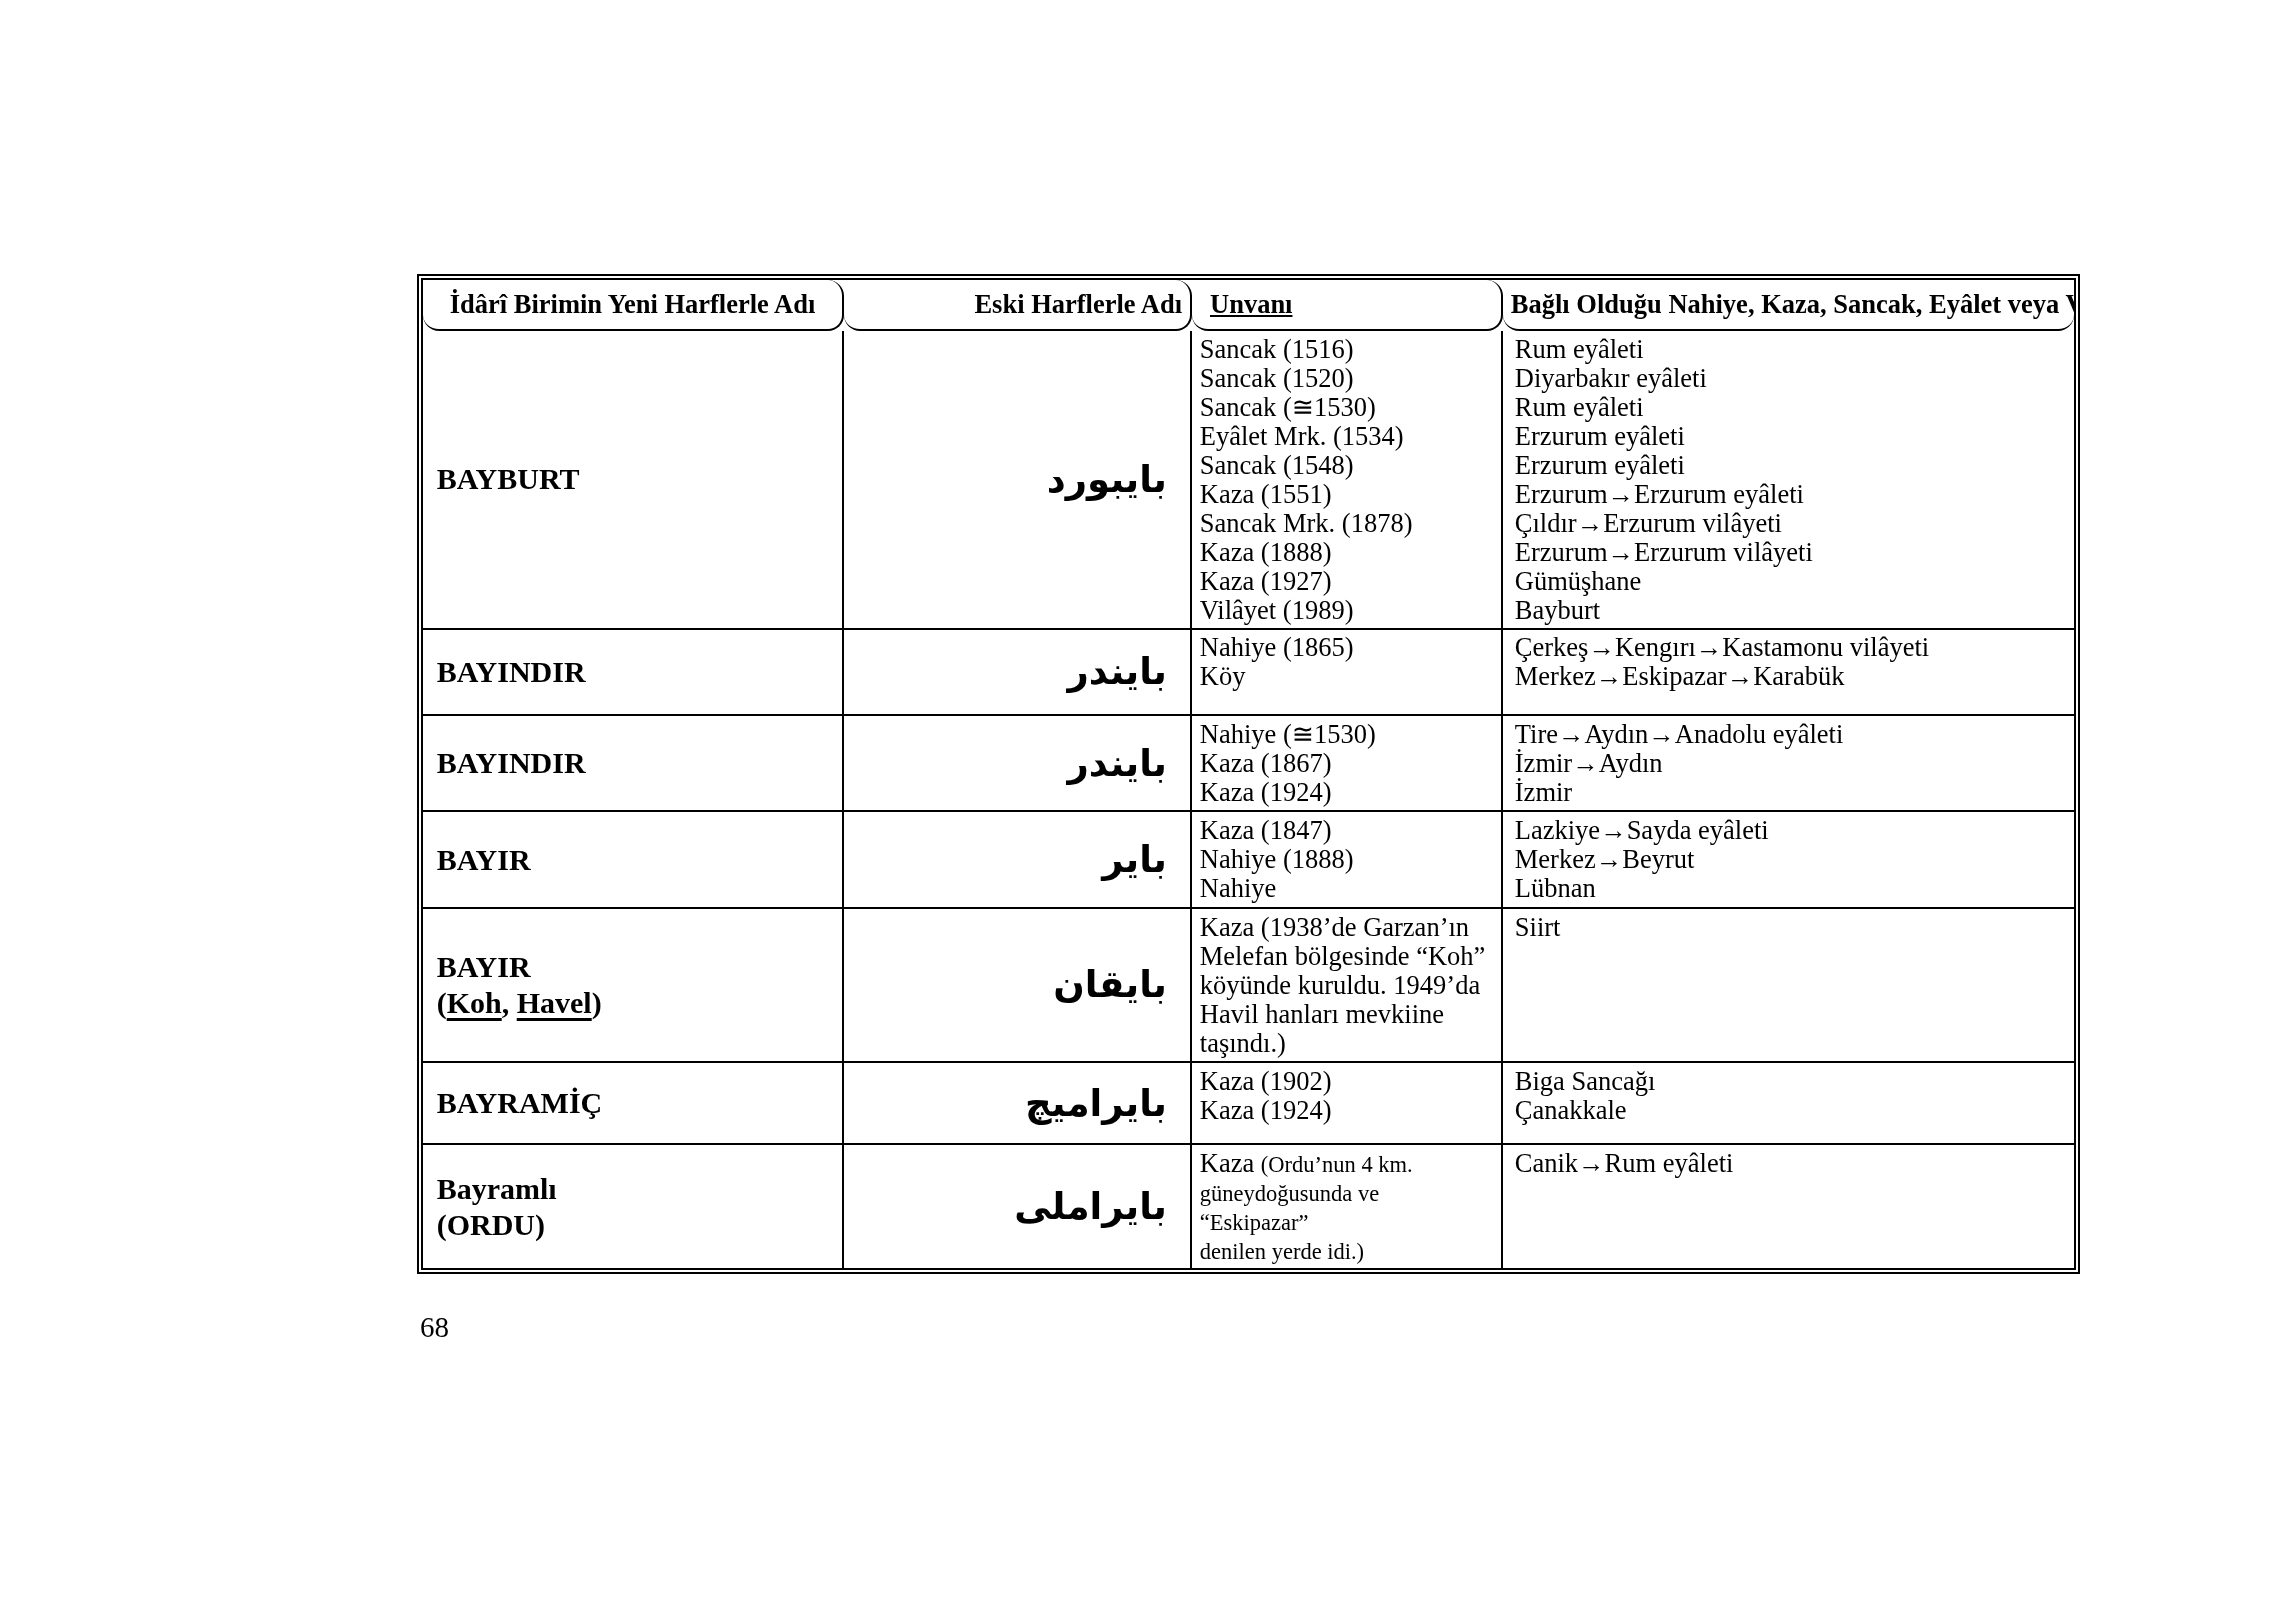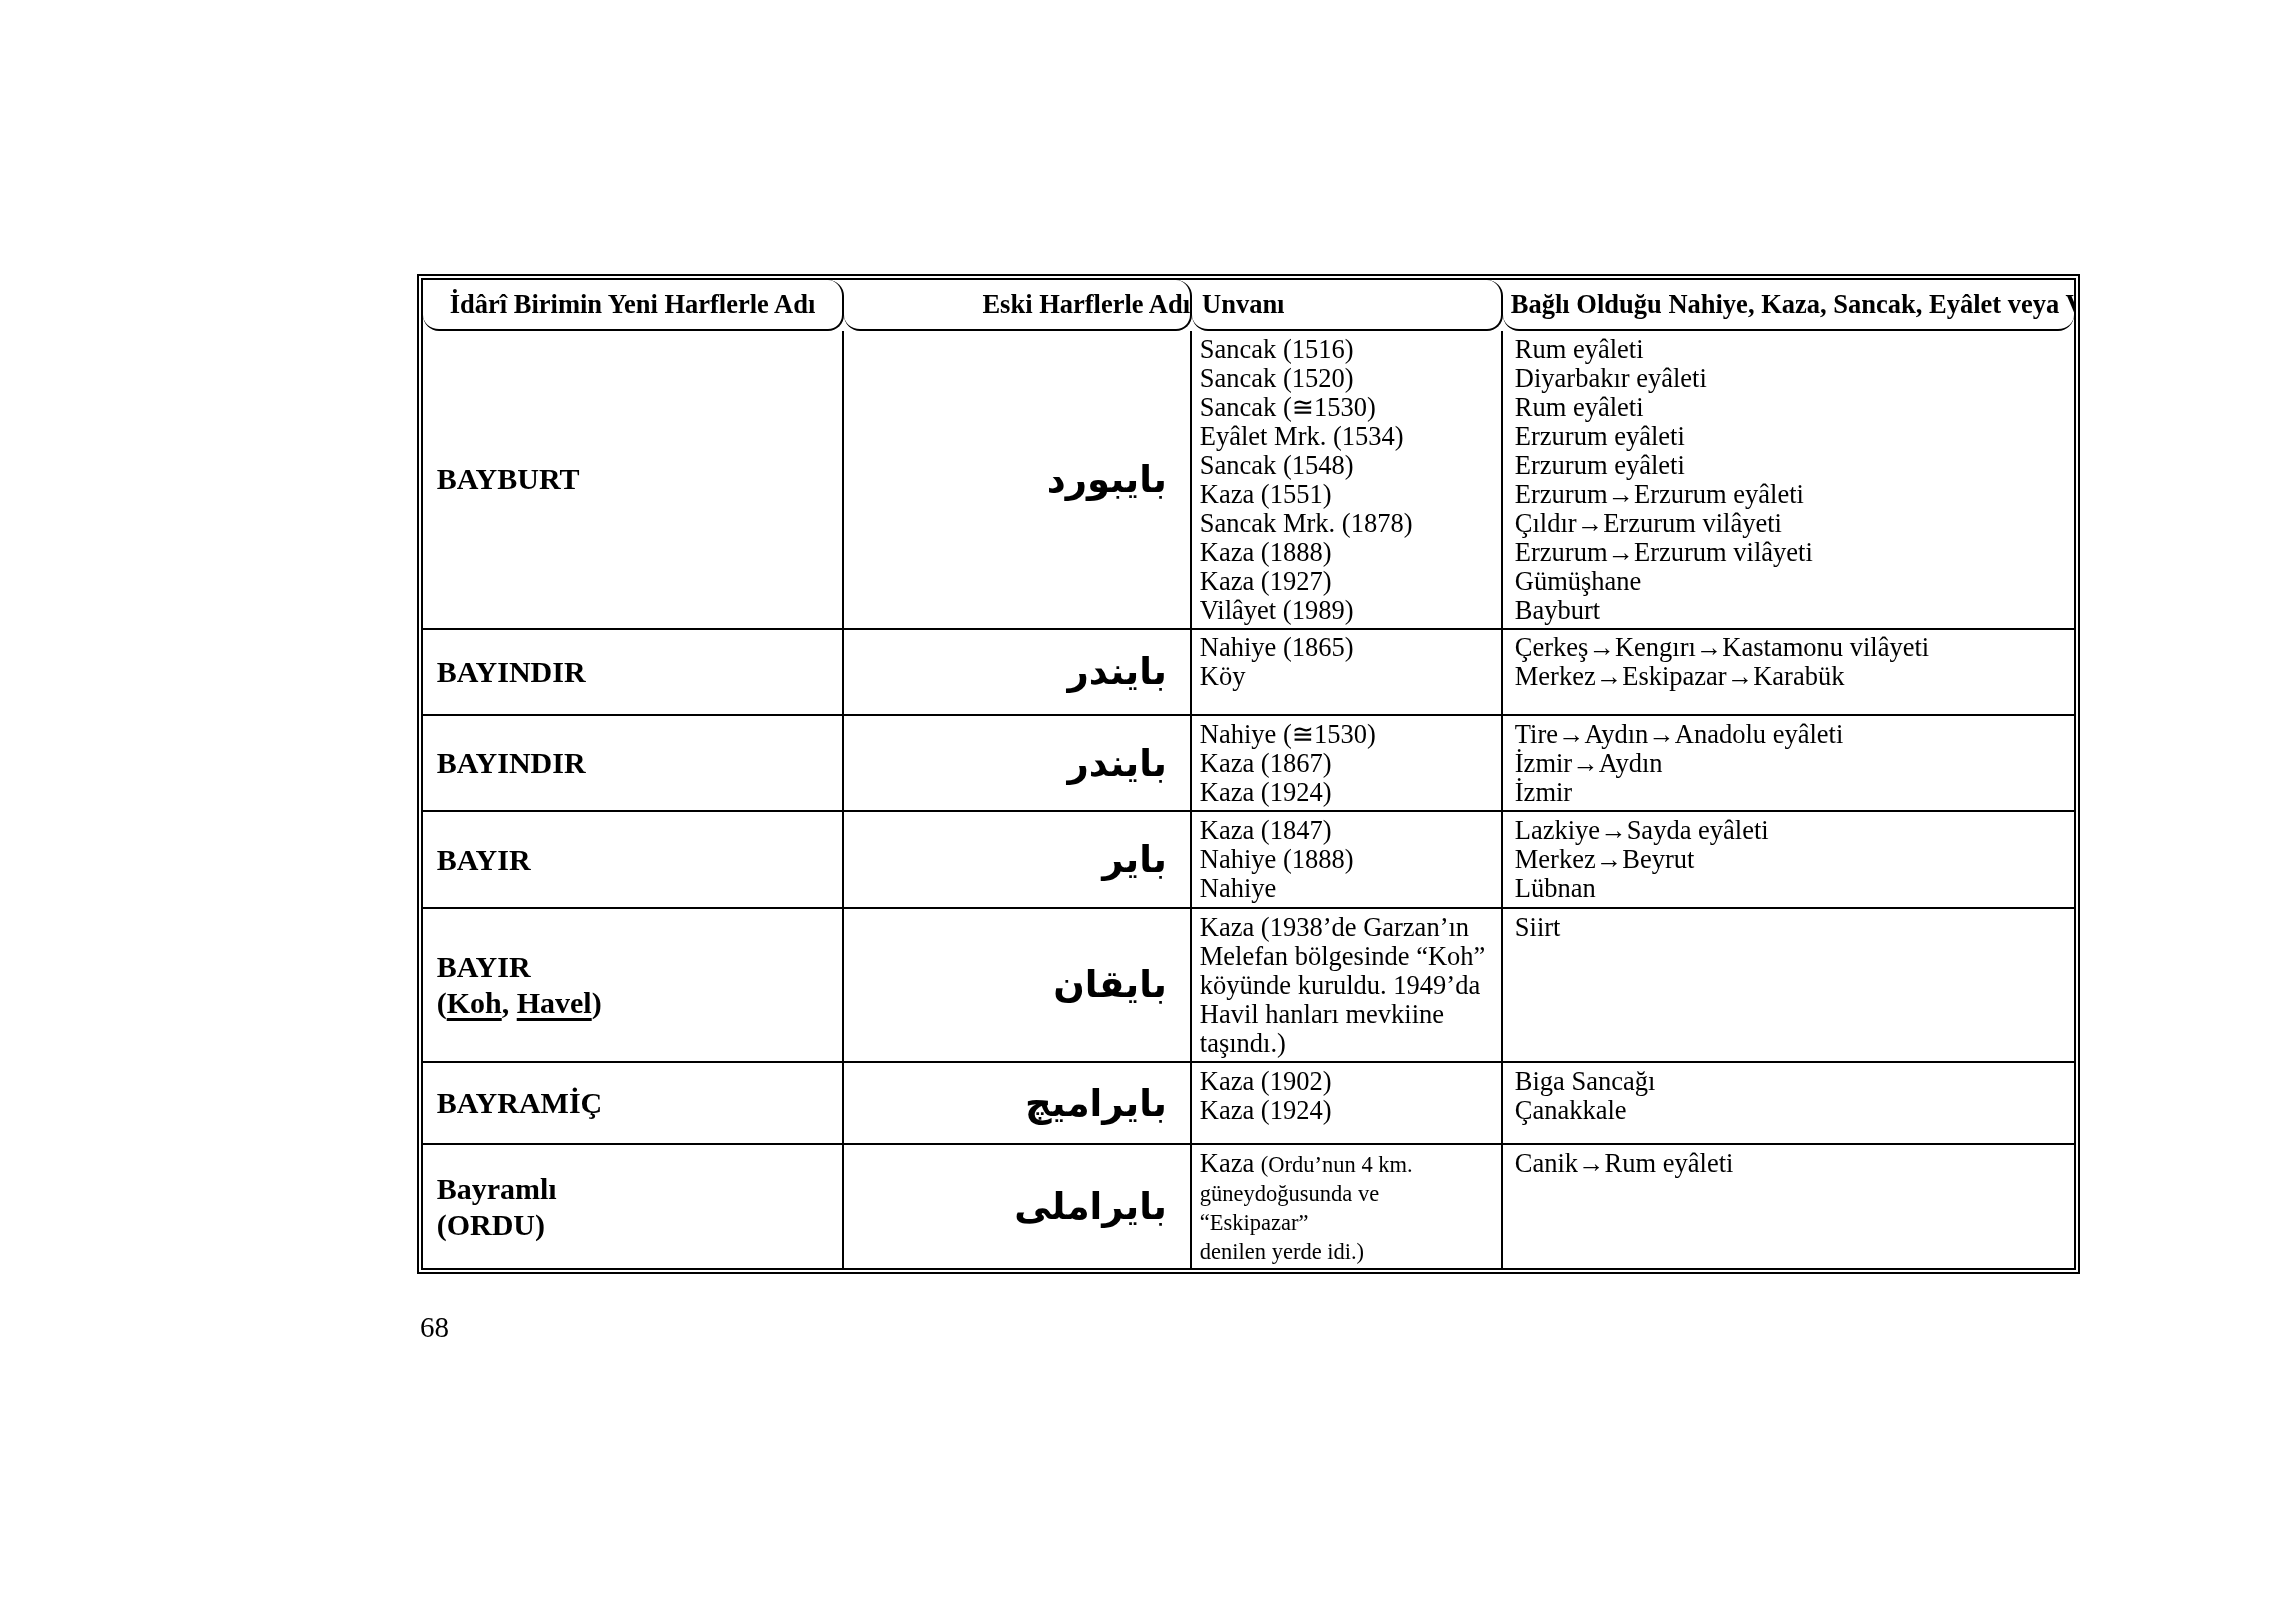--- a/index.html
+++ b/index.html
@@ -40,22 +40,22 @@
 
   .doc-table thead th {
     font-weight: bold;
     font-size: 26.5px;
     height: 43px;
     vertical-align: middle;
     white-space: nowrap;
     border-radius: 16px;
   }
   th.h1 { text-align: center; }
-  th.h2 { text-align: right; padding-right: 0; }
-  th.h3 { text-align: left; padding-left: 10px; }
+  th.h2 { text-align: right; padding-right: 8px; }
+  th.h3 { text-align: left; padding-left: 18px; text-decoration: underline; }
   th.h4 { text-align: center; font-size: 21.6px; }
 
   td.name-cell {
     vertical-align: middle;
     text-align: left;
     padding-left: 13.7px;
     font-weight: bold;
     font-size: 30px;
     line-height: 36px;
   }

